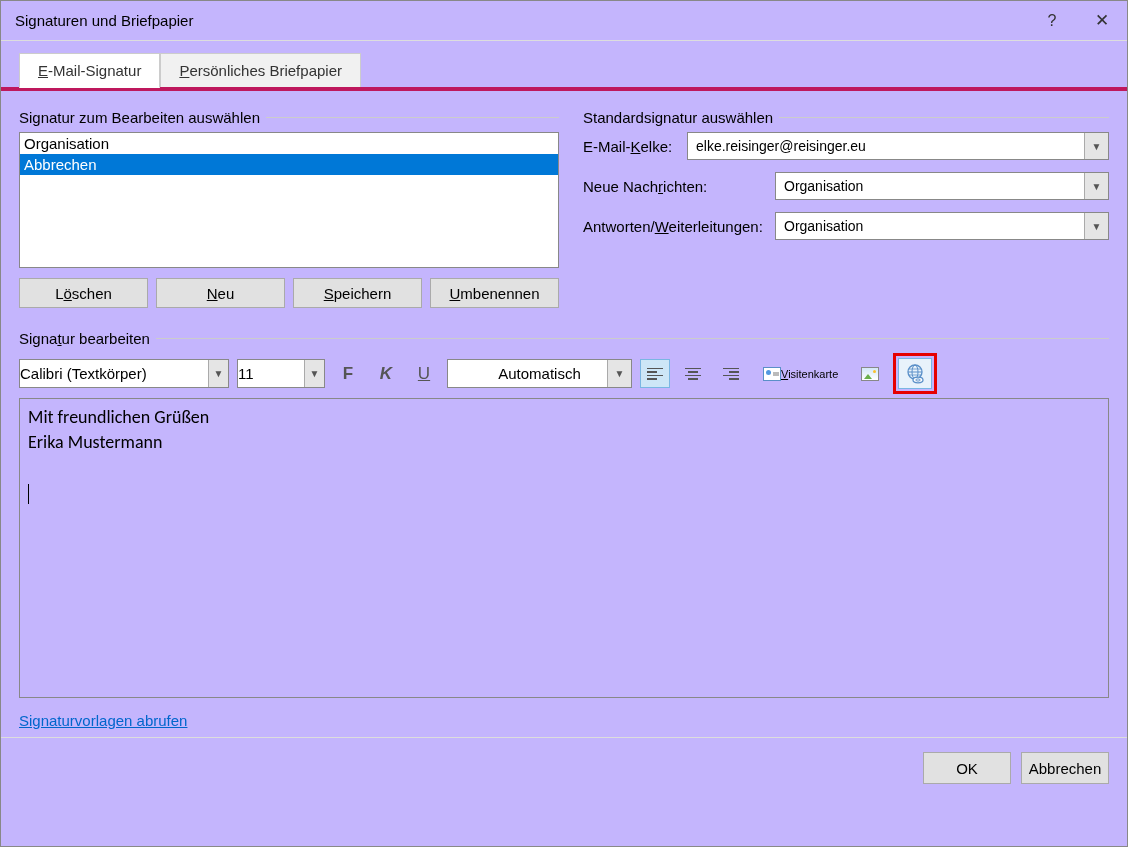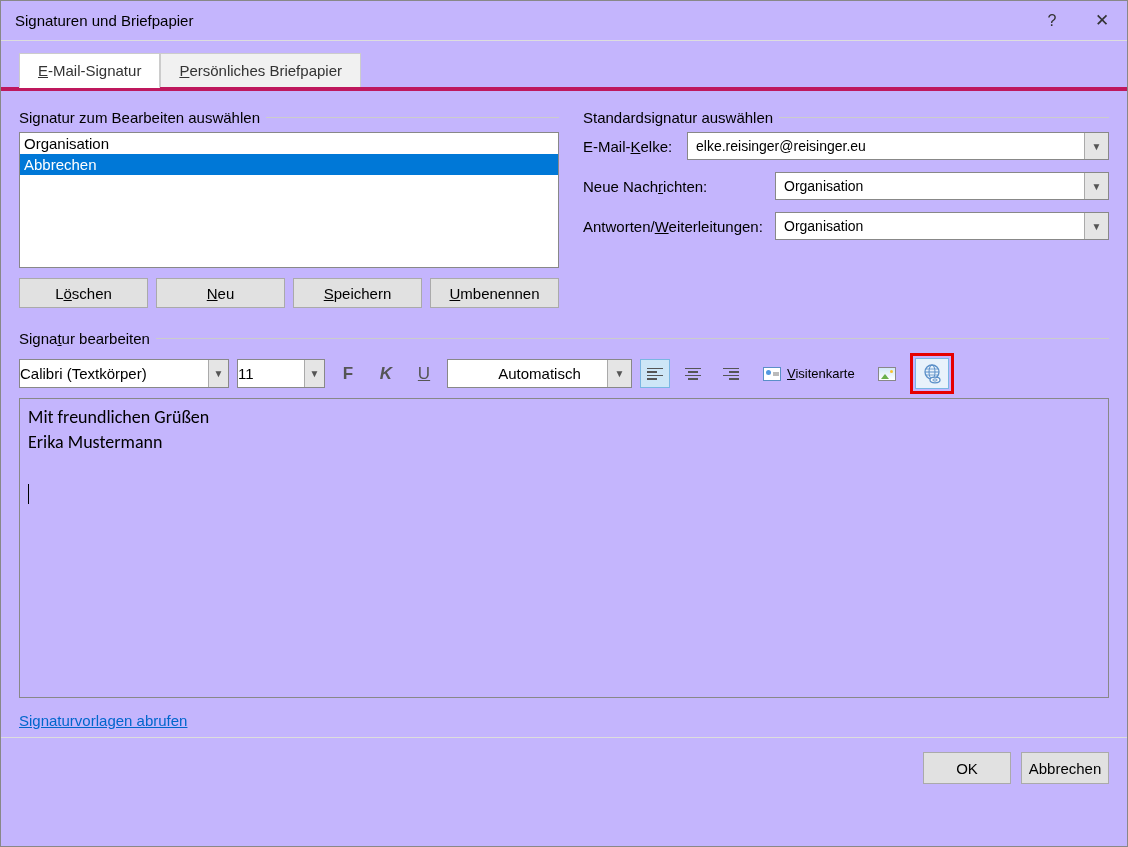--- a/index.html
+++ b/index.html
@@ -215,23 +215,23 @@
   .align-btn.active { background: #cde6f7; border:1px solid #7ab6e3;}
   .align-lines { width:16px; display:flex; flex-direction:column; gap:2px;}
   .align-lines span { height:1.5px; background:#555;}
   .align-left .l1{width:100%}.align-left .l2{width:60%}.align-left .l3{width:100%}.align-left .l4{width:60%}
   .align-center .l1{width:100%}.align-center .l2{width:60%;margin:0 auto}.align-center .l3{width:100%}.align-center .l4{width:60%;margin:0 auto}
   .align-right .l1{width:100%}.align-right .l2{width:60%;margin-left:auto}.align-right .l3{width:100%}.align-right .l4{width:60%;margin-left:auto}
 
   .vcard-btn {
     height: 29px;
     border: 1px solid transparent;
-    display: flex; align-items: center; gap: 6px;
+    display: flex; align-items: center; 
     padding: 0 8px;
-    font-size: 13px;
+    font-size: 11px;
   }
   .vcard-icon {
     width: 18px; height: 14px;
     display: inline-block; position: relative;
     border: 1px solid #5a8fc8;
     background: #fff;
   }
   .vcard-icon::before {
     content:""; position:absolute; left:2px; top:2px; width:5px; height:5px;
     background:#5197e0; border-radius:50%;

